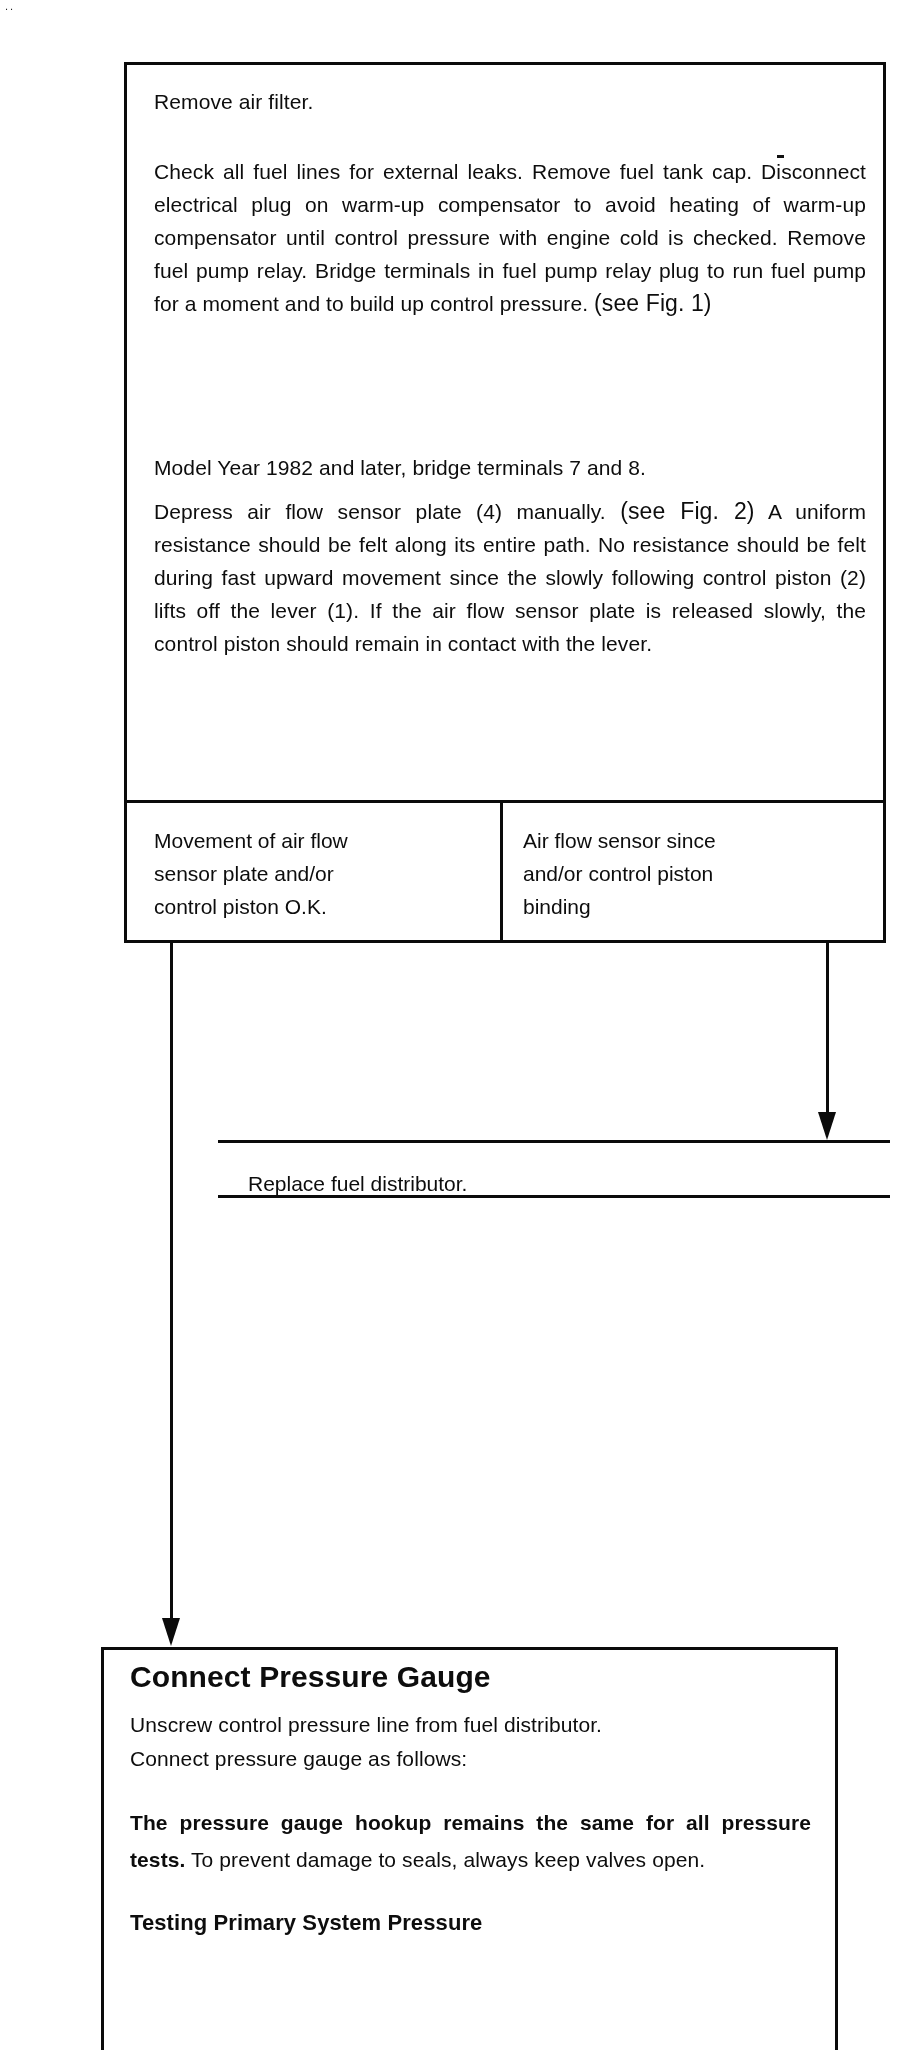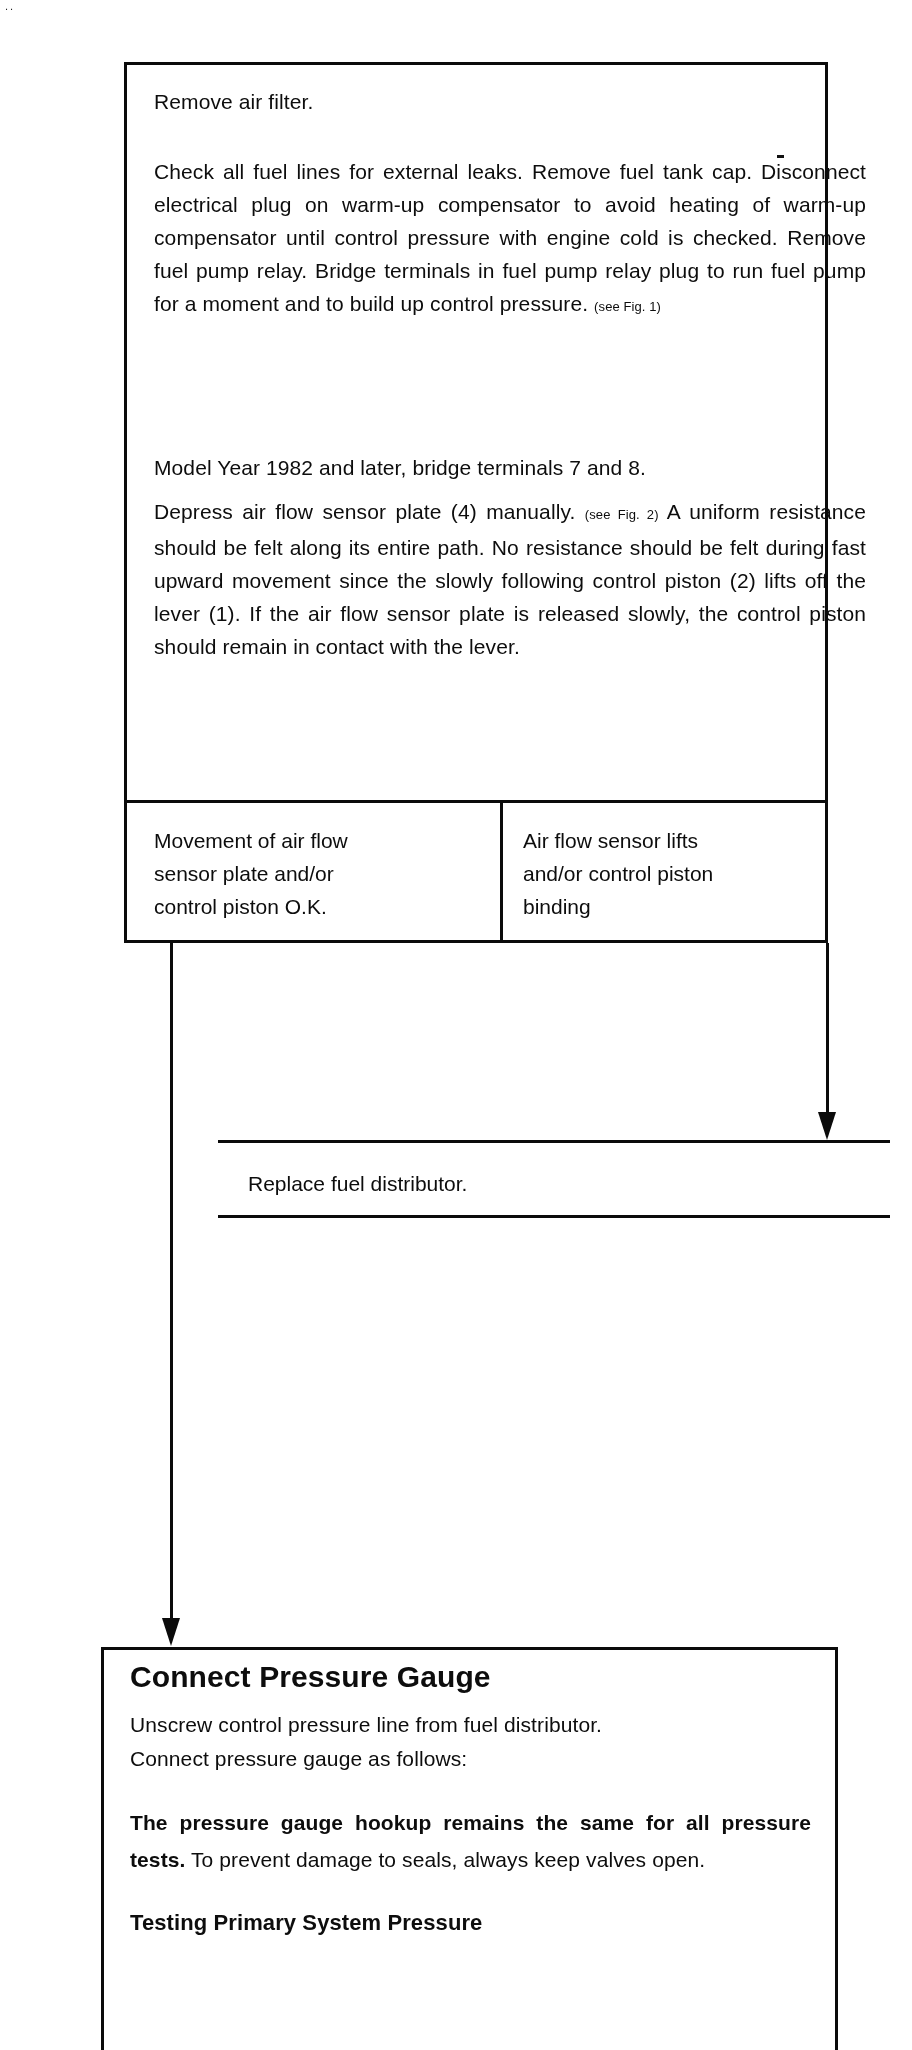--- a/index.html
+++ b/index.html
@@ -23,38 +23,38 @@
   }
   .scan-speck {
     left: 777px; top: 155px;
     width: 7px; height: 3px;
     background: #111;
   }
 
   
   .top-box {
     left: 124px; top: 62px;
-    width: 704px; height: 881px;
+    width: 762px; height: 881px;
     border: 3px solid #0b0b0b;
     box-sizing: border-box;
   }
   .top-box p {
     position: absolute;
     margin: 0;
     left: 27px;
     width: 712px;
     font-size: 21px;
     line-height: 33px;
     letter-spacing: 0.1px;
   }
   .p-remove   { top: 20px; }
   .p-check    { top: 90px;  text-align: justify; }
   .p-model    { top: 386px; }
   .p-depress  { top: 430px; text-align: justify; }
-  .fig-ref { font-size: 13px; }
+  .fig-ref { font-size: 23px; }
 
   .outcome-row {
     position: absolute;
     left: 0; right: 0; top: 735px;
     height: 140px;
     border-top: 3px solid #0b0b0b;
     display: flex;
   }
   .cell {
     box-sizing: border-box;
@@ -81,21 +81,21 @@
     border-left: 9px solid transparent;
     border-right: 9px solid transparent;
     border-top: 28px solid #0b0b0b;
   }
   .head-left  { left: 162px; top: 1618px; }
   .head-right { left: 818px; top: 1112px; }
 
   
   .replace-strip {
     left: 218px; top: 1140px;
-    width: 672px; height: 78px;
+    width: 672px; height: 58px;
     border-top: 3px solid #0b0b0b;
     border-bottom: 3px solid #0b0b0b;
     box-sizing: border-box;
   }
   .replace-strip .strip-text {
     position: absolute;
     left: 30px; top: 24px;
     font-size: 21px;
     line-height: 33px;
   }
@@ -154,21 +154,21 @@
     <p class="p-check"><span>Check all fuel lines for external leaks. Remove fuel tank cap. Disconnect electrical plug on warm-up compensator to avoid heating of warm-up compensator until control pressure with engine cold is checked. Remove fuel pump relay. Bridge terminals in fuel pump relay plug to run fuel pump for a moment and to build up control pressure. </span><span class="fig-ref">(see Fig. 1)</span></p>
 
     <p class="p-model">Model Year 1982 and later, bridge terminals 7 and 8.</p>
 
     <p class="p-depress"><span>Depress air flow sensor plate (4) manually. </span><span class="fig-ref">(see Fig. 2)</span><span>  A uniform resistance should be felt along its entire path. No resistance should be felt during fast upward movement since the slowly following control  piston (2) lifts off the lever (1). If the air flow sensor plate is released  slowly, the control piston should remain in contact with the lever.</span></p>
 
     <div class="outcome-row">
       <div class="cell cell-left">Movement of air flow
 sensor plate and/or
 control piston O.K.</div>
-      <div class="cell cell-right">Air flow sensor lifts
+      <div class="cell cell-right">Air flow sensor since
 and/or control piston
 binding</div>
     </div>
   </div>
 
   <div class="abs stem stem-left"></div>
   <div class="abs arrow-head head-left"></div>
   <div class="abs stem stem-right"></div>
   <div class="abs arrow-head head-right"></div>
 

